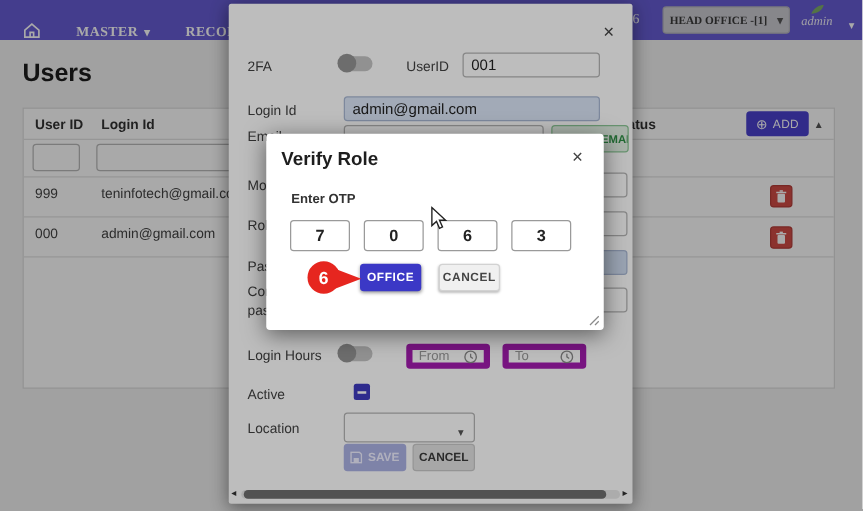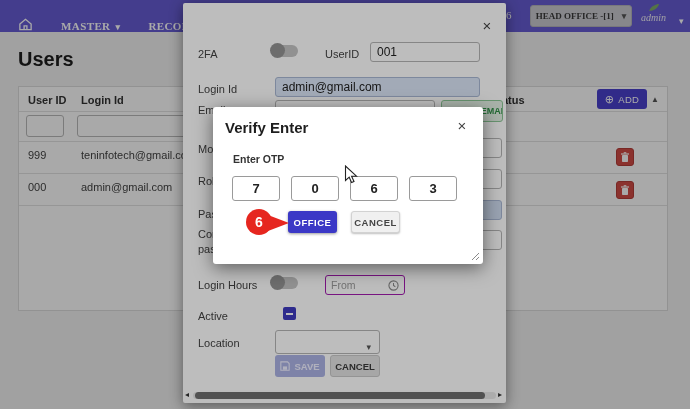--- a/index.html
+++ b/index.html
@@ -39,21 +39,21 @@
   
   .add-modal { position:absolute; left:183px; top:3px; width:323px; height:400px; background:#fff; border-radius:2px; box-shadow:0 3px 14px rgba(0,0,0,.45); z-index:20; overflow:hidden; }
   .am-title { position:absolute; left:13px; top:15px; font-size:13.5px; font-weight:bold; color:#222; }
   .close-x { position:absolute; width:14px; height:14px; color:#444; font-size:15px; line-height:13px; text-align:center; cursor:pointer; }
   .close-x::before { content:"\00D7"; }
   .flabel { position:absolute; font-size:11px; color:#424242; }
   .finput { position:absolute; height:20px; border:1px solid #b5b5b5; border-radius:3px; background:#fff; font-size:12px; padding:0 6px; color:#222; font-family:"Liberation Sans", sans-serif; }
   .toggle { position:absolute; width:26px; height:12px; background:#c4c4c4; border-radius:6px; }
   .toggle .knob { position:absolute; left:-2px; top:-2px; width:15px; height:15px; background:#949494; border-radius:50%; }
   .verify-email-btn { position:absolute; left:258px; top:97px; width:62px; height:22px; background:#e3f0e4; border:1px solid #8cc796; border-radius:3px; color:#2f8f46; font-size:9px; font-weight:bold; line-height:20px; padding:0 4px; white-space:nowrap; overflow:hidden; }
-  .time-input { position:absolute; top:272px; width:80px; height:20px; border:1px solid #a21caf; border-radius:3px; display:flex; align-items:center; justify-content:space-between; padding:0 5px; color:#9a9a9a; font-size:10.5px; }
+  .time-input { position:absolute; top:272px; width:67px; height:20px; border:5px solid #a21caf; border-radius:3px; display:flex; align-items:center; justify-content:space-between; padding:0 5px; color:#9a9a9a; font-size:10.5px; }
   .chkbox { position:absolute; left:100px; top:304px; width:13px; height:13px; background:#3f3bbf; border-radius:2px; display:flex; align-items:center; justify-content:center; }
   .chkbox .dash { width:7px; height:2px; background:#fff; }
   .loc-select { position:absolute; left:92px; top:327px; width:105px; height:24px; border:1px solid #b5b5b5; border-radius:3px; background:#fff; }
   .loc-select .chev-dn { position:absolute; right:8px; top:5px; color:#555; }
   .save-btn { position:absolute; left:92px; top:352px; width:50px; height:22px; background:#aab1e3; border-radius:3px; color:#eef; font-size:9.5px; font-weight:bold; display:flex; align-items:center; justify-content:center; gap:4px; }
   .cancel-btn2 { position:absolute; left:147px; top:352px; width:50px; height:22px; background:#e2e2e2; border:1px solid #c8c8c8; border-radius:3px; color:#3a3a3a; font-size:9.5px; font-weight:bold; display:flex; align-items:center; justify-content:center; }
   .hscroll-track { position:absolute; left:10px; top:389px; width:303px; height:7px; background:#e9e9e9; border-radius:4px; }
   .hscroll-thumb { position:absolute; left:2px; top:0; width:290px; height:7px; background:#6f6f6f; border-radius:4px; }
   .scroll-arrow { position:absolute; top:387px; font-size:8px; color:#333; }
   .scroll-arrow.left { left:2px; } .scroll-arrow.left::before { content:"\25C2"; }
@@ -190,20 +190,27 @@
     <span class="toggle" style="left:89px; top:274px;">
         <span class="knob"></span>
       </span>
     <span class="time-input" style="left:142px;">
       <span>From</span>
       <svg width="11" height="11" viewBox="0 0 12 12">
           <circle cx="6" cy="6" r="5" fill="none" stroke="#8a8a8a" stroke-width="1.2"></circle>
           <path d="M6 3.2 V6 L8 7.4" stroke="#8a8a8a" stroke-width="1.1" fill="none"></path>
         </svg>
     </span>
+    <span class="time-input" style="left:219px;">
+      <span>To</span>
+      <svg width="11" height="11" viewBox="0 0 12 12">
+          <circle cx="6" cy="6" r="5" fill="none" stroke="#8a8a8a" stroke-width="1.2"></circle>
+          <path d="M6 3.2 V6 L8 7.4" stroke="#8a8a8a" stroke-width="1.1" fill="none"></path>
+        </svg>
+    </span>
 
     <span class="flabel" style="left:15px; top:307px;">Active</span>
     <span class="chkbox">
         <span class="dash"></span>
       </span>
 
     <span class="flabel" style="left:15px; top:334px;">Location</span>
     <span class="loc-select">
         <span class="chev-dn"></span>
       </span>
@@ -222,21 +229,21 @@
     <span class="scroll-arrow left"></span>
     <span class="hscroll-track">
         <span class="hscroll-thumb"></span>
       </span>
     <span class="scroll-arrow right"></span>
   </section>
 
   <div class="ov2"></div>
 
   <section class="verify-modal">
-    <span class="vm-title">Verify Enter</span>
+    <span class="vm-title">Verify Role</span>
     <span class="close-x" style="right:14px; top:12px; left:auto;"></span>
     <span class="otp-label">Enter OTP</span>
 
     <input class="otp-box" style="left: 19px;" maxlength="1" value="7">
     <input class="otp-box" style="left: 78px;" maxlength="1" value="0">
     <input class="otp-box" style="left: 137px;" maxlength="1" value="6">
     <input class="otp-box" style="left: 196px;" maxlength="1" value="3">
 
     <button class="verify-btn" style="border:none; cursor:pointer;">
       <span>OFFICE</span>

